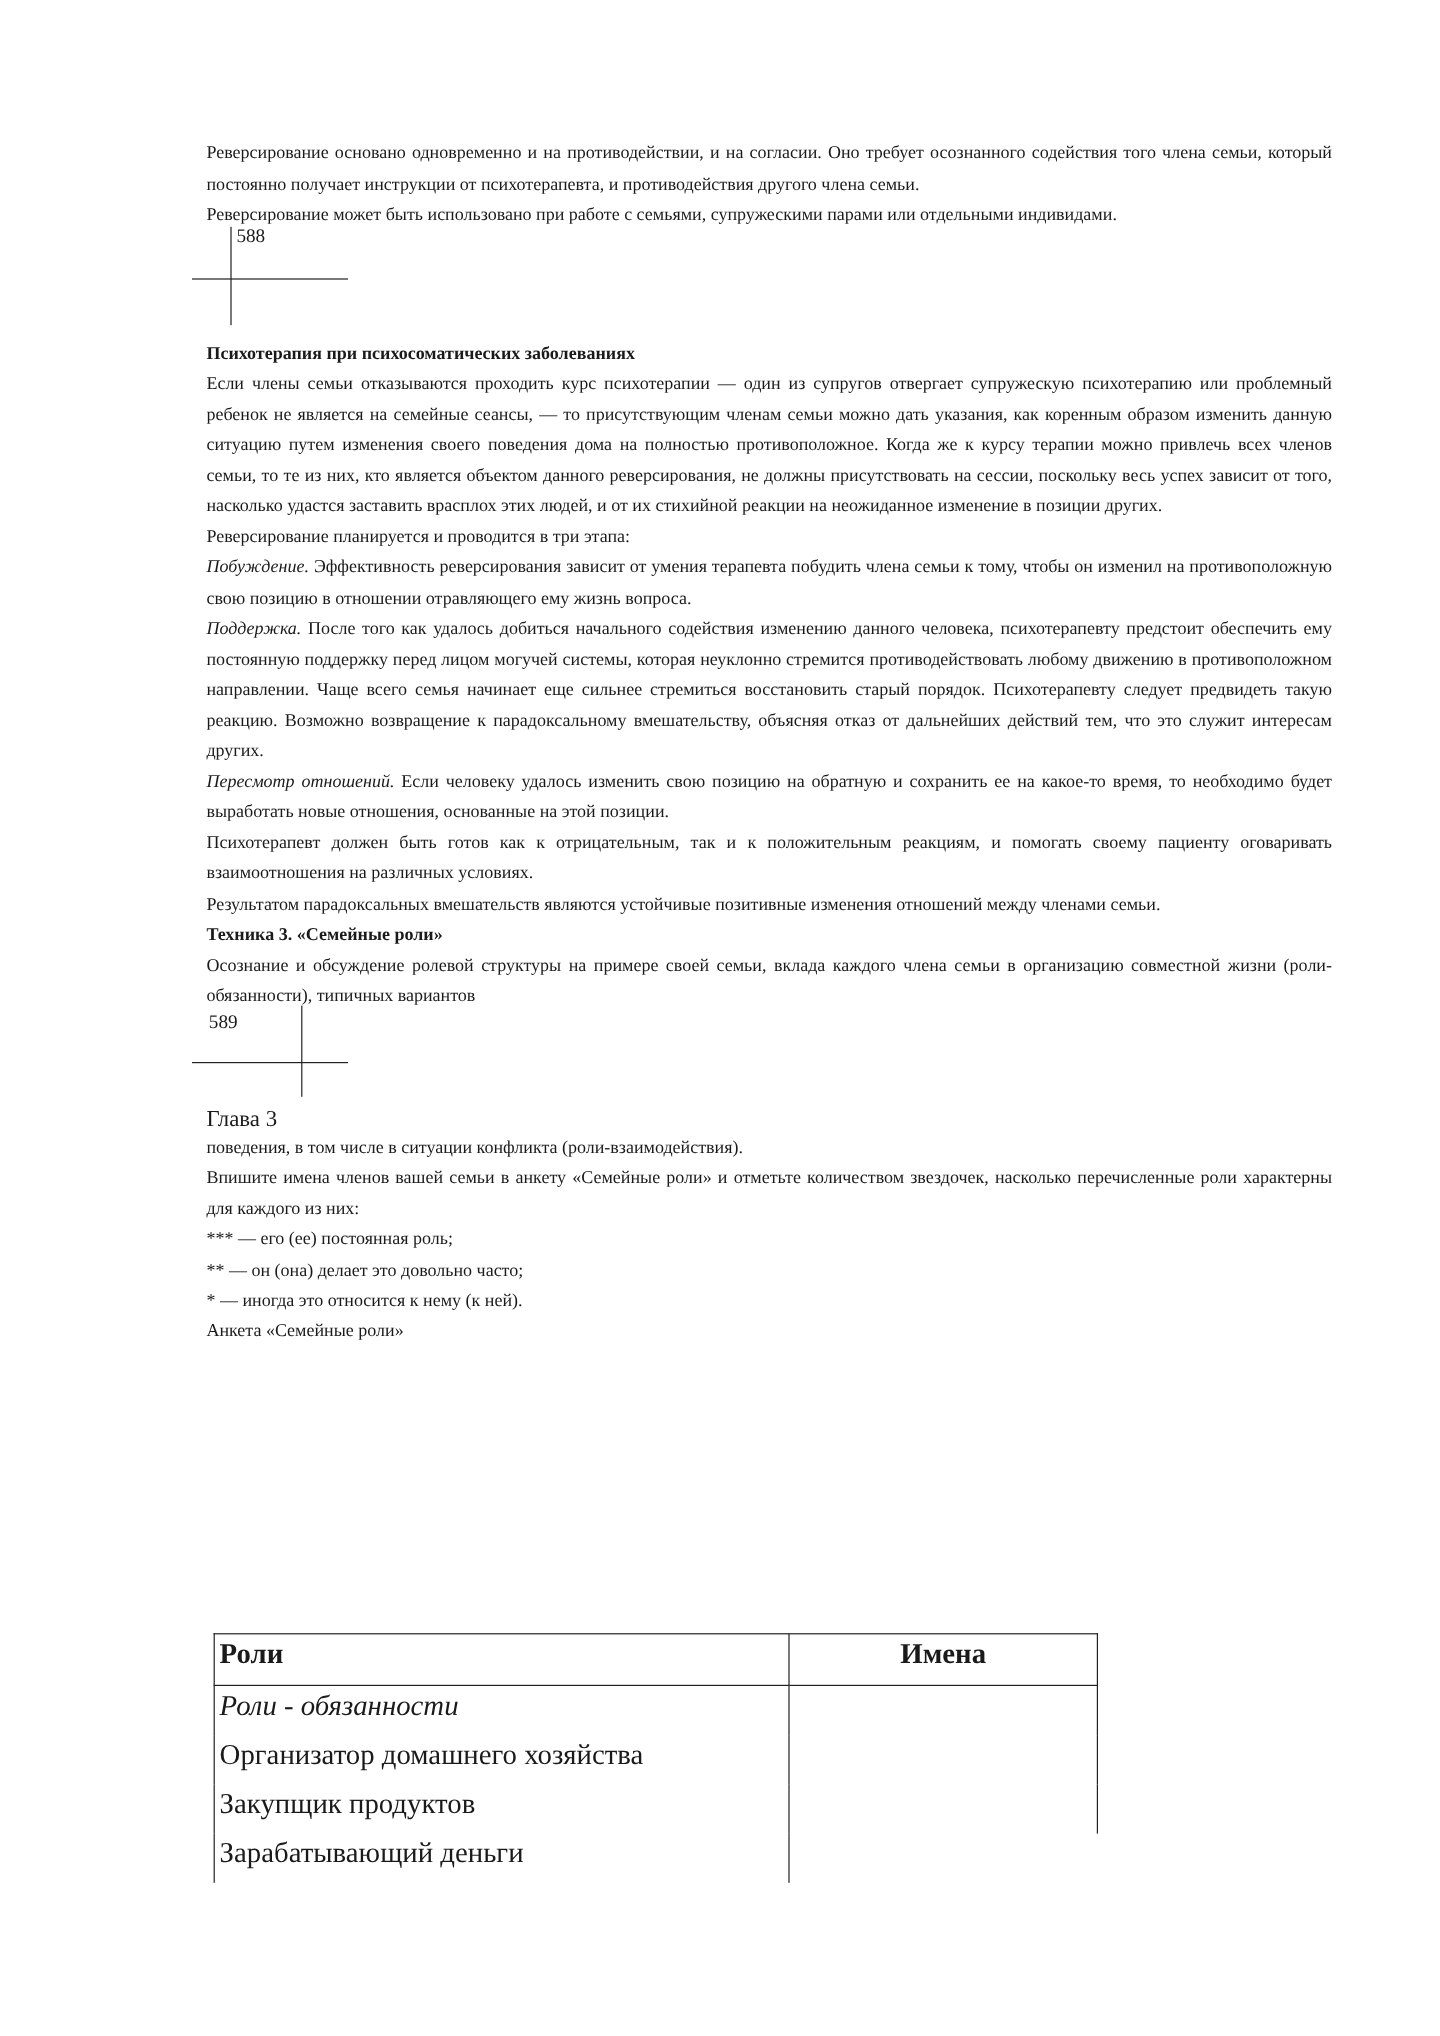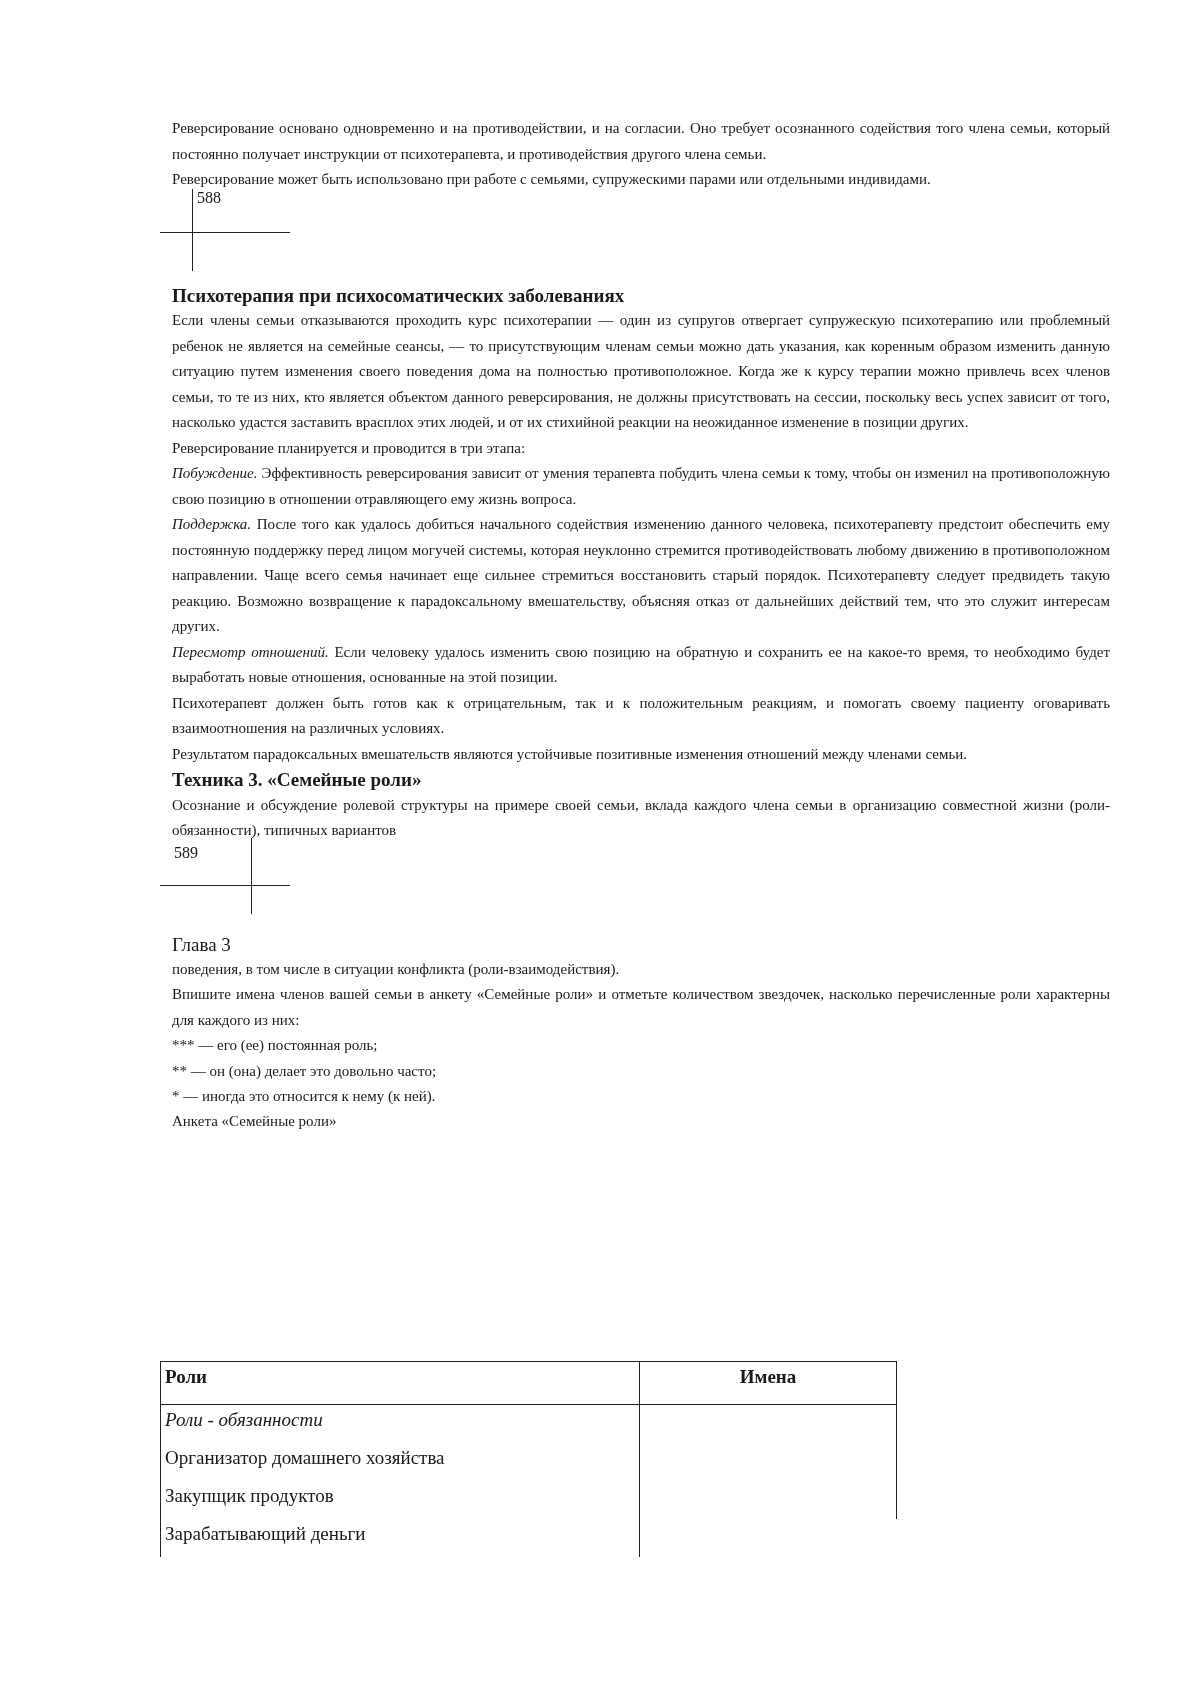--- a/index.html
+++ b/index.html
@@ -1,28 +1,28 @@
 <!DOCTYPE html>
 <html><head>
 <meta charset="utf-8">
 <style>
   html, body { margin: 0; padding: 0; background: #ffffff; }
   body { width: 1200px; height: 1697px; position: relative; overflow: hidden;
          font-family: "Liberation Serif", "DejaVu Serif", serif; color: #1a1a1a; }
   .page { position: absolute; left: 172px; top: 116px; width: 938px; }
   .p { font-size: 15px; line-height: 25.5px; margin: 0; text-align: justify; text-align-last: left; }
-  .h { font-size: 19px; line-height: 25.5px; font-weight: bold; margin: 0; }
+  .h { font-size: 15px; line-height: 25.5px; font-weight: bold; margin: 0; }
   em.lead { font-style: italic; }
   .pagenum-block { position: relative; height: 70px; }
   .pagenum { position: absolute; font-size: 16px; }
   .vline { position: absolute; width: 1px; background: #222; }
   .hline { position: absolute; height: 1px; background: #222; }
   .chapter { font-size: 19px; line-height: 25px; margin: 0; }
-  table.roles { position: absolute; left: 160px; top: 1361px; border-collapse: collapse;
-                font-size: 19px; padding-left: 18px; }
+  table.roles { position: absolute; left: 178px; top: 1361px; border-collapse: collapse;
+                font-size: 24px; padding-left: 18px; }
   table.roles td { border-left: 1.5px solid #222; border-right: 1.5px solid #222; padding: 4px 4px 10px 4px;
                    height: 24px; vertical-align: top; }
   table.roles tr.head td { border-top: 1.5px solid #222; border-bottom: 1.5px solid #222; font-weight: bold; height: 28px; }
   table.roles td.c1 { width: 470px; }
   table.roles td.c2 { width: 248px; text-align: center; }
   table.roles tr.last td.c2 { border-right: none; }
   .italic { font-style: italic; }
 </style>
 </head>
 <body>
@@ -50,21 +50,21 @@
 
   <p class="h">Техника 3. «Семейные роли»</p>
   <p class="p">Осознание и обсуждение ролевой структуры на примере своей семьи, вклада каждого члена семьи в организацию совместной жизни (роли-обязанности), типичных вариантов</p>
 
   <div class="pagenum-block" style="height:70px;">
     <span class="pagenum" style="left:2px; top:0px;">589</span>
     <div class="vline" style="left:79px; top:-6px; height:76px;"></div>
     <div class="hline" style="left:-12px; top:41px; width:130px;"></div>
   </div>
 
-  <p class="chapter" style="margin-top:18px;">Глава 3</p>
+  <p class="chapter" style="margin-top:6px;">Глава 3</p>
   <p class="p">поведения, в том числе в ситуации конфликта (роли-взаимодействия).</p>
   <p class="p">Впишите имена членов вашей семьи в анкету «Семейные роли» и отметьте количеством звездочек, насколько перечисленные роли характерны для каждого из них:</p>
   <p class="p">*** — его (ее) постоянная роль;</p>
   <p class="p">** — он (она) делает это довольно часто;</p>
   <p class="p">* — иногда это относится к нему (к ней).</p>
   <p class="p" style="line-height:22px;">Анкета «Семейные роли»</p>
 </div>
 
 <table class="roles">
   <tbody>

